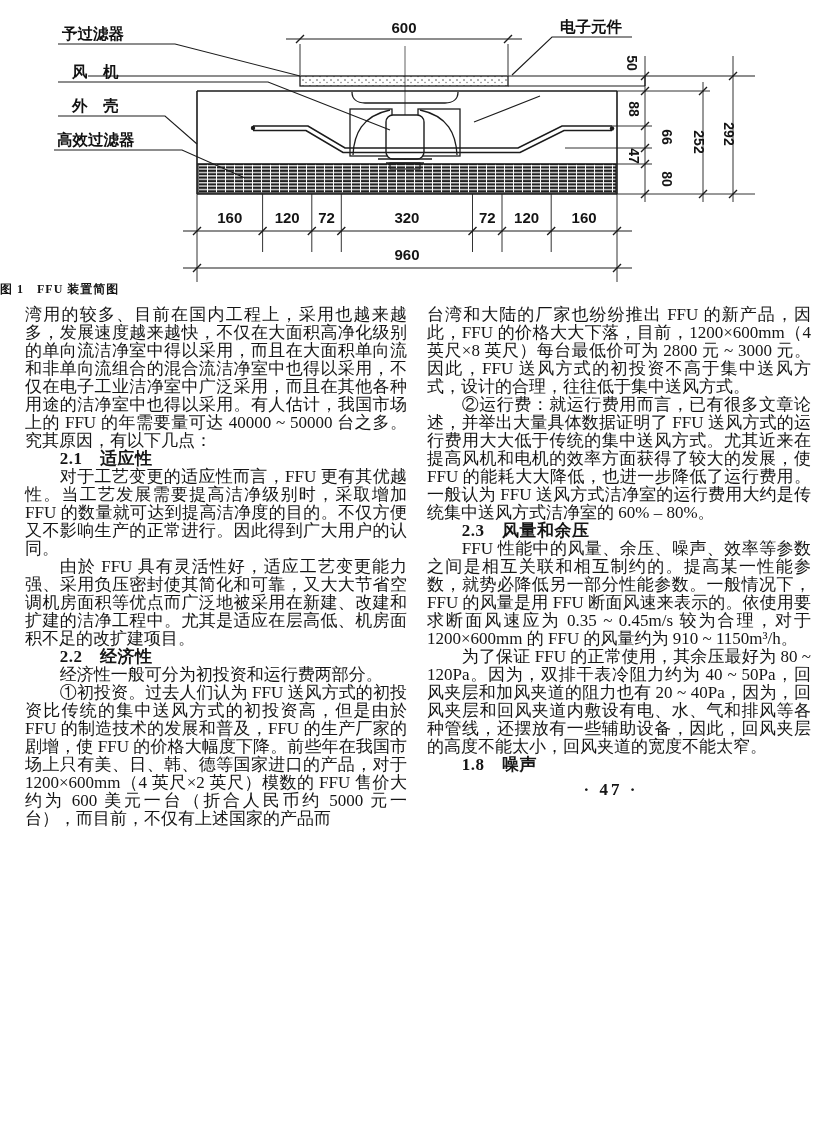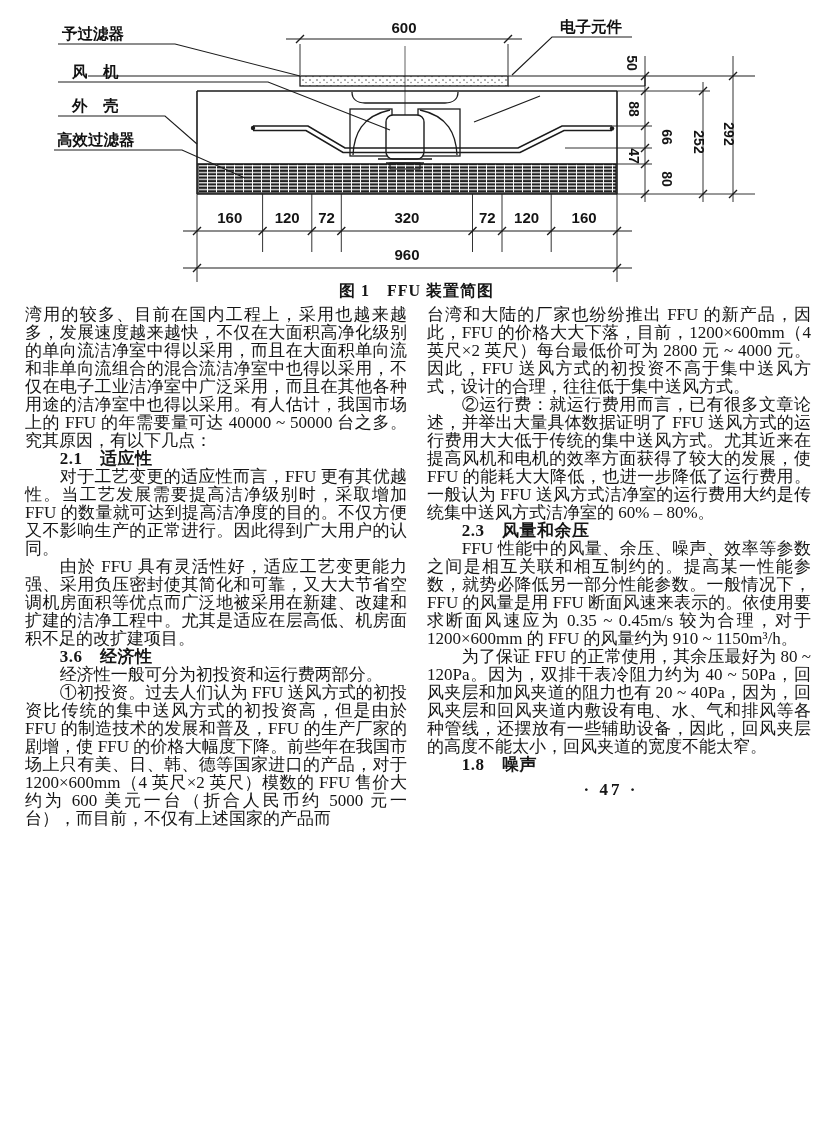--- a/index.html
+++ b/index.html
@@ -1,22 +1,22 @@
 <!DOCTYPE html>
 <html lang="zh"><head>
 <meta charset="utf-8">
 <style>
   html,body{margin:0;padding:0;background:#e8e8e8;}
   .page{position:relative;width:833px;height:1134px;background:#ffffff;overflow:hidden;
         font-family:"Liberation Serif","DejaVu Serif",serif;color:#151515;}
   
   .figure{position:absolute;top:6px;left:0;width:746px;height:278px;}
   .figure svg{display:block;}
-  .fig-caption{position:absolute;top:281px;left:0;width:833px;text-align:center;
-        font-size:16px;font-weight:bold;letter-spacing:1px;}
+  .fig-caption{position:absolute;top:281px;left:0;width:833px;text-align:left;
+        font-size:12px;font-weight:bold;letter-spacing:1px;}
   
   .dim{font-family:"Liberation Sans","DejaVu Sans",sans-serif;font-size:14px;font-weight:bold;fill:#141414;}
   .dim-big{font-family:"Liberation Sans","DejaVu Sans",sans-serif;font-size:15px;font-weight:bold;fill:#141414;}
   .lbl{font-family:"Liberation Serif","DejaVu Serif",serif;font-size:15.5px;font-weight:bold;fill:#111;}
   
   .col{position:absolute;top:306px;font-size:17px;line-height:18px;text-align:justify;}
   .col-left{left:25px;width:382px;}
   .col-right{left:427px;width:384px;}
   .blk{margin:0;}
   .blk-p{text-indent:2.05em;}
@@ -128,28 +128,28 @@
     </svg>
   </div>
 
   <div class="fig-caption">图 1　FFU 装置简图</div>
 
   <div class="col col-left">
       <div class="blk blk-cont">湾用的较多、目前在国内工程上，采用也越来越多，发展速度越来越快，不仅在大面积高净化级别的单向流洁净室中得以采用，而且在大面积单向流和非单向流组合的混合流洁净室中也得以采用，不仅在电子工业洁净室中广泛采用，而且在其他各种用途的洁净室中也得以采用。有人估计，我国市场上的 FFU 的年需要量可达 40000 ~ 50000 台之多。究其原因，有以下几点：</div>
       <div class="blk blk-h">2.1　适应性</div>
       <div class="blk blk-p">对于工艺变更的适应性而言，FFU 更有其优越性。当工艺发展需要提高洁净级别时，采取增加 FFU 的数量就可达到提高洁净度的目的。不仅方便又不影响生产的正常进行。因此得到广大用户的认同。</div>
       <div class="blk blk-p">由於 FFU 具有灵活性好，适应工艺变更能力强、采用负压密封使其简化和可靠，又大大节省空调机房面积等优点而广泛地被采用在新建、改建和扩建的洁净工程中。尤其是适应在层高低、机房面积不足的改扩建项目。</div>
-      <div class="blk blk-h">3.6　经济性</div>
+      <div class="blk blk-h">2.2　经济性</div>
       <div class="blk blk-p">经济性一般可分为初投资和运行费两部分。</div>
       <div class="blk blk-p">①初投资。过去人们认为 FFU 送风方式的初投资比传统的集中送风方式的初投资高，但是由於 FFU 的制造技术的发展和普及，FFU 的生产厂家的剧增，使 FFU 的价格大幅度下降。前些年在我国市场上只有美、日、韩、德等国家进口的产品，对于 1200×600mm（4 英尺×2 英尺）模数的 FFU 售价大约为 600 美元一台（折合人民币约 5000 元一台），而目前，不仅有上述国家的产品而</div>
     </div>
 
   <div class="col col-right">
     <div>
-        <div class="blk blk-cont">台湾和大陆的厂家也纷纷推出 FFU 的新产品，因此，FFU 的价格大大下落，目前，1200×600mm（4 英尺×2 英尺）每台最低价可为 2800 元 ~ 4000 元。因此，FFU 送风方式的初投资不高于集中送风方式，设计的合理，往往低于集中送风方式。</div>
+        <div class="blk blk-cont">台湾和大陆的厂家也纷纷推出 FFU 的新产品，因此，FFU 的价格大大下落，目前，1200×600mm（4 英尺×8 英尺）每台最低价可为 2800 元 ~ 3000 元。因此，FFU 送风方式的初投资不高于集中送风方式，设计的合理，往往低于集中送风方式。</div>
         <div class="blk blk-p">②运行费：就运行费用而言，已有很多文章论述，并举出大量具体数据证明了 FFU 送风方式的运行费用大大低于传统的集中送风方式。尤其近来在提高风机和电机的效率方面获得了较大的发展，使 FFU 的能耗大大降低，也进一步降低了运行费用。一般认为 FFU 送风方式洁净室的运行费用大约是传统集中送风方式洁净室的 60% – 80%。</div>
         <div class="blk blk-h">2.3　风量和余压</div>
         <div class="blk blk-p">FFU 性能中的风量、余压、噪声、效率等参数之间是相互关联和相互制约的。提高某一性能参数，就势必降低另一部分性能参数。一般情况下，FFU 的风量是用 FFU 断面风速来表示的。依使用要求断面风速应为 0.35 ~ 0.45m/s 较为合理，对于 1200×600mm 的 FFU 的风量约为 910 ~ 1150m³/h。</div>
         <div class="blk blk-p">为了保证 FFU 的正常使用，其余压最好为 80 ~ 120Pa。因为，双排干表冷阻力约为 40 ~ 50Pa，回风夹层和加风夹道的阻力也有 20 ~ 40Pa，因为，回风夹层和回风夹道内敷设有电、水、气和排风等各种管线，还摆放有一些辅助设备，因此，回风夹层的高度不能太小，回风夹道的宽度不能太窄。</div>
         <div class="blk blk-h">1.8　噪声</div>
       </div>
     <div class="pagenum">· 47 ·</div>
   </div>
 
 </div>

